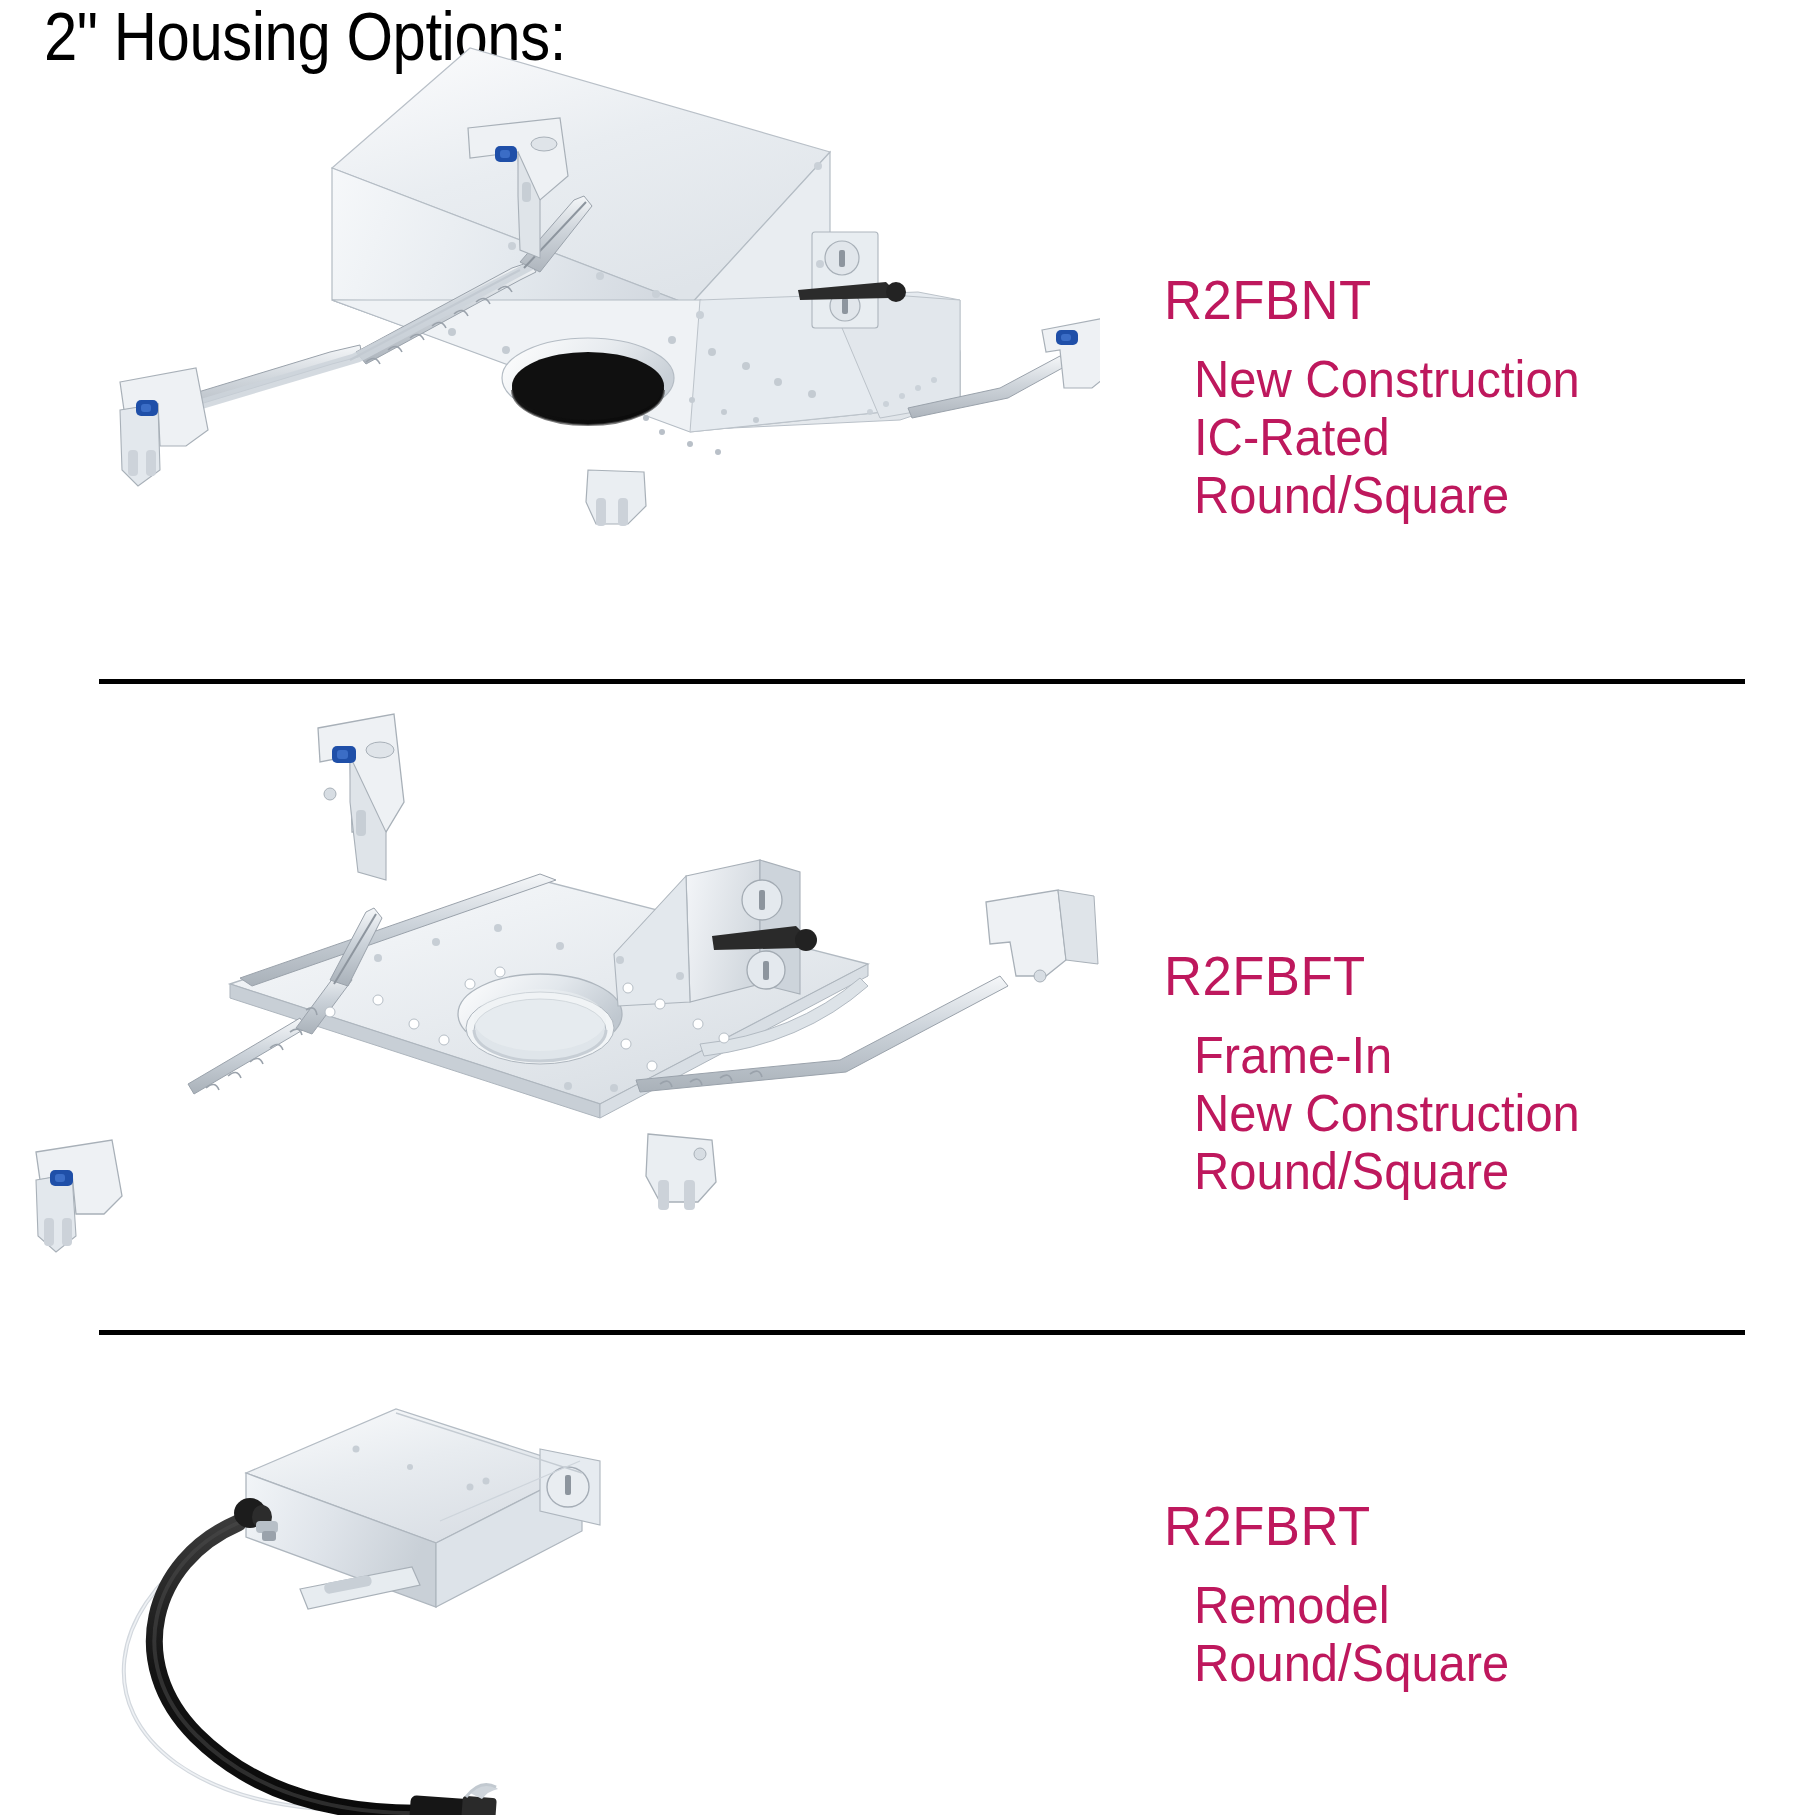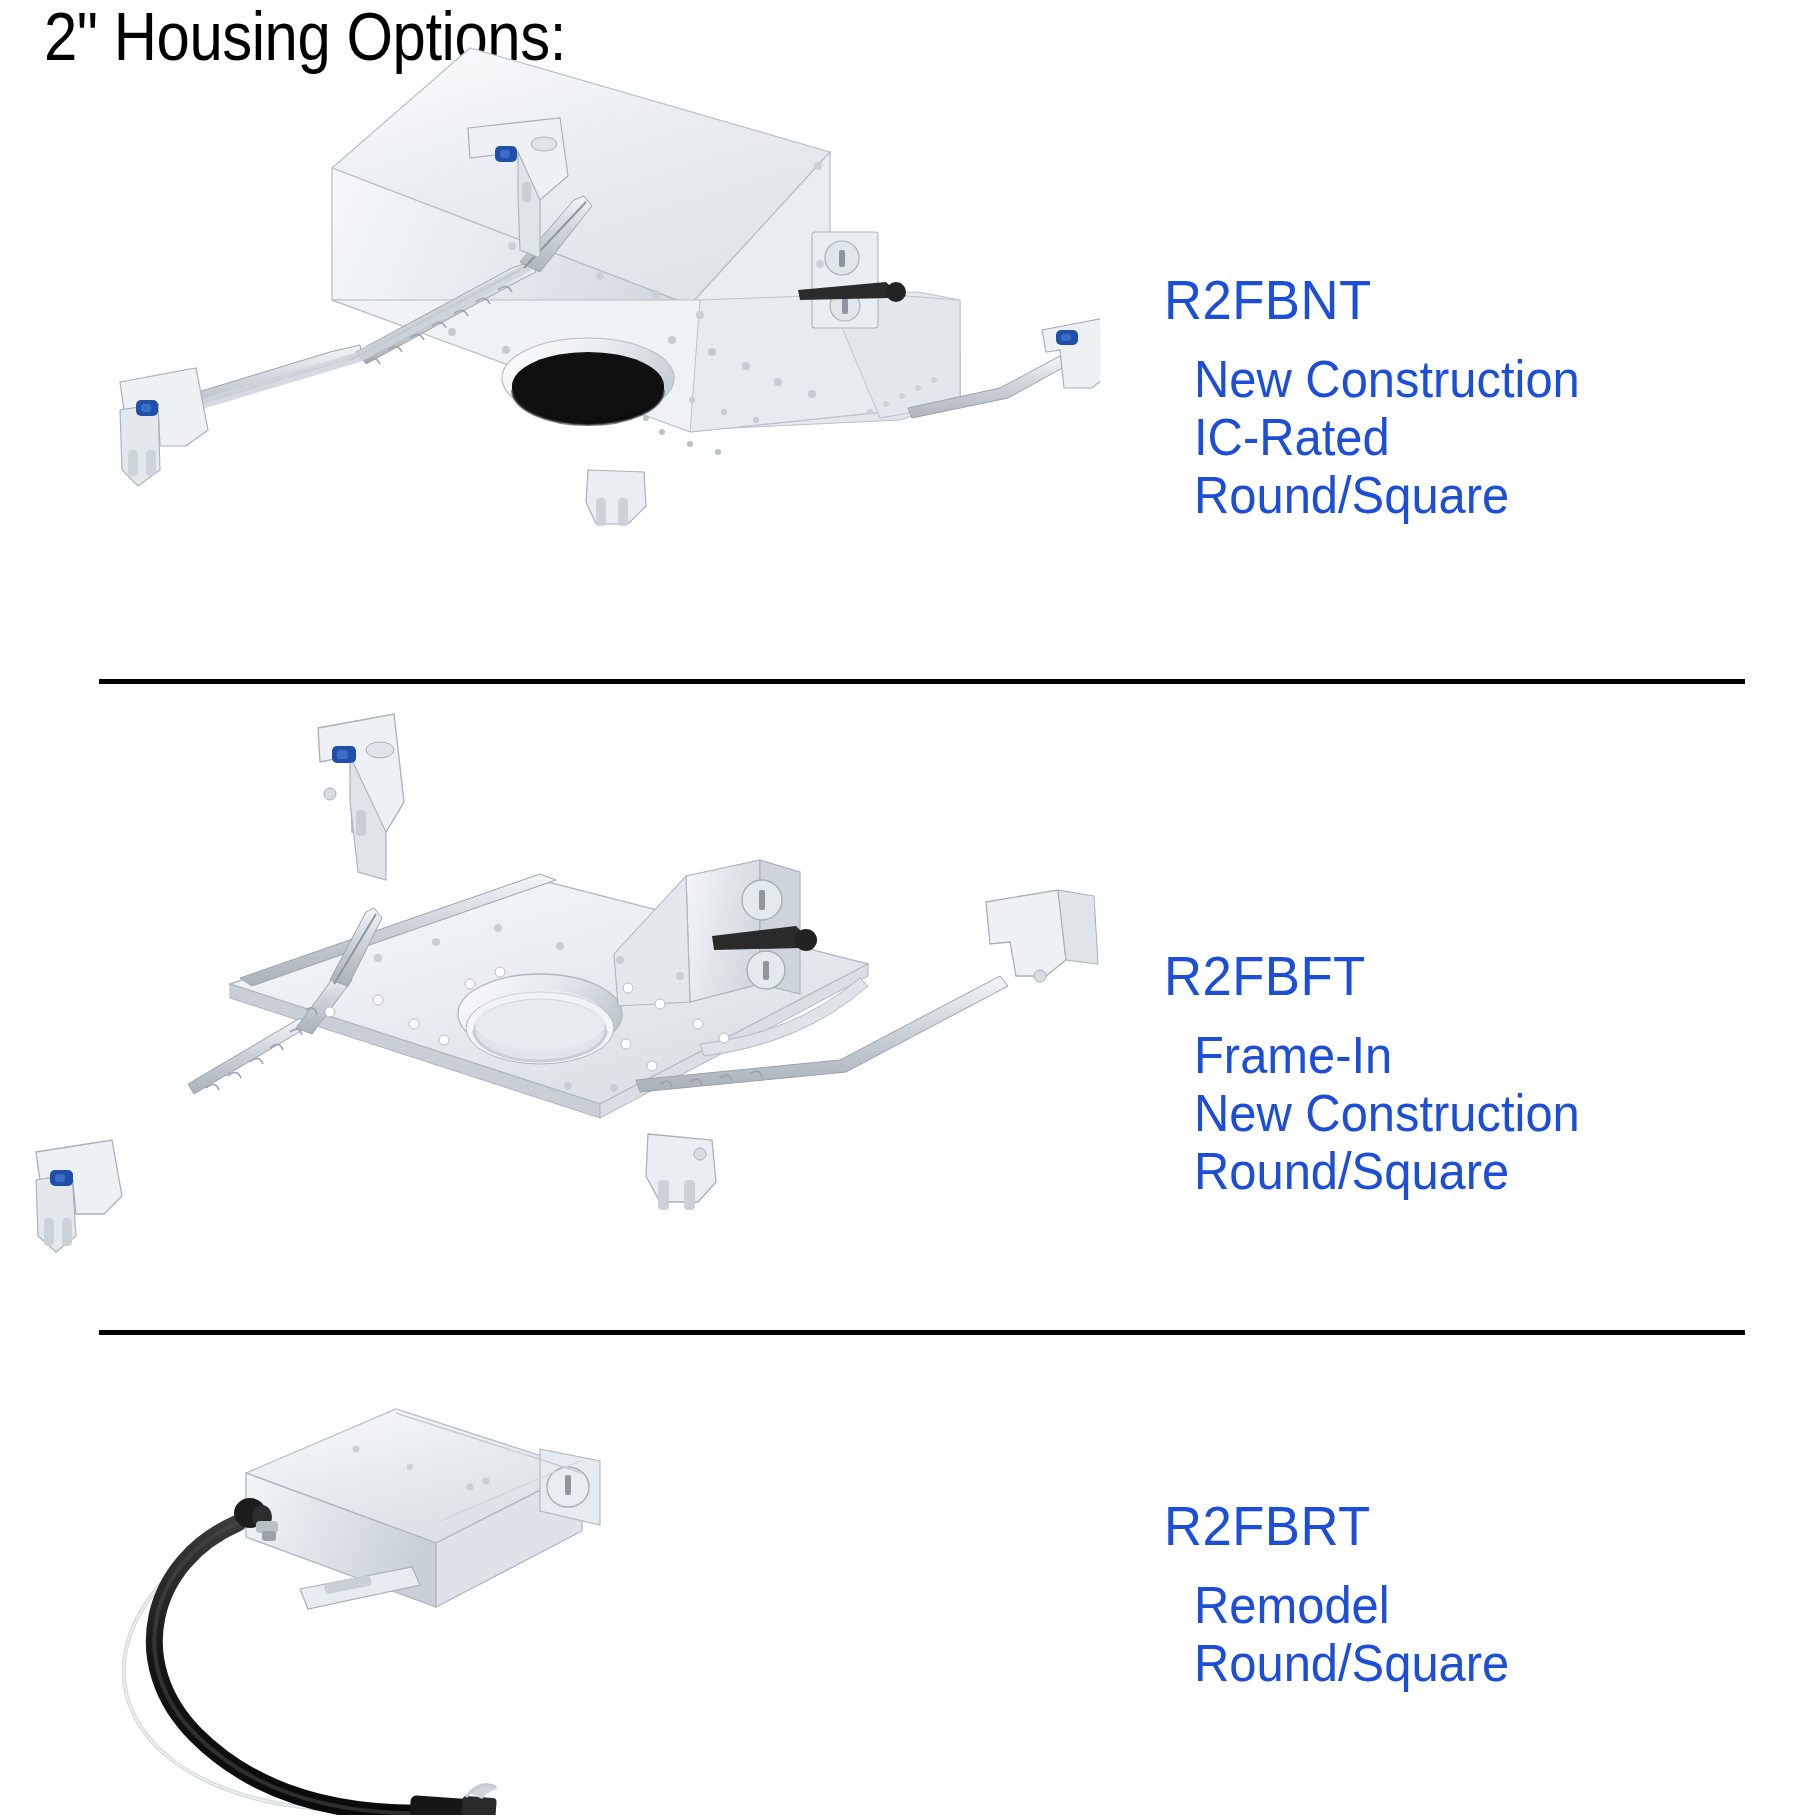--- a/index.html
+++ b/index.html
@@ -57,21 +57,21 @@
     position: absolute;
     left: 0;
     top: 0;
   }
   .product-figure svg { display: block; }
 
   
   .label-block {
     position: absolute;
     font-family: "Liberation Sans Narrow", "Liberation Sans", sans-serif;
-    color: #1d4ed8;
+    color: #be185d;
   }
   .model-code {
     font-size: 56px;
     font-weight: 400;
     line-height: 1.0;
     letter-spacing: 0.5px;
     white-space: nowrap;
     transform: scaleX(0.94);
     transform-origin: left top;
   }

